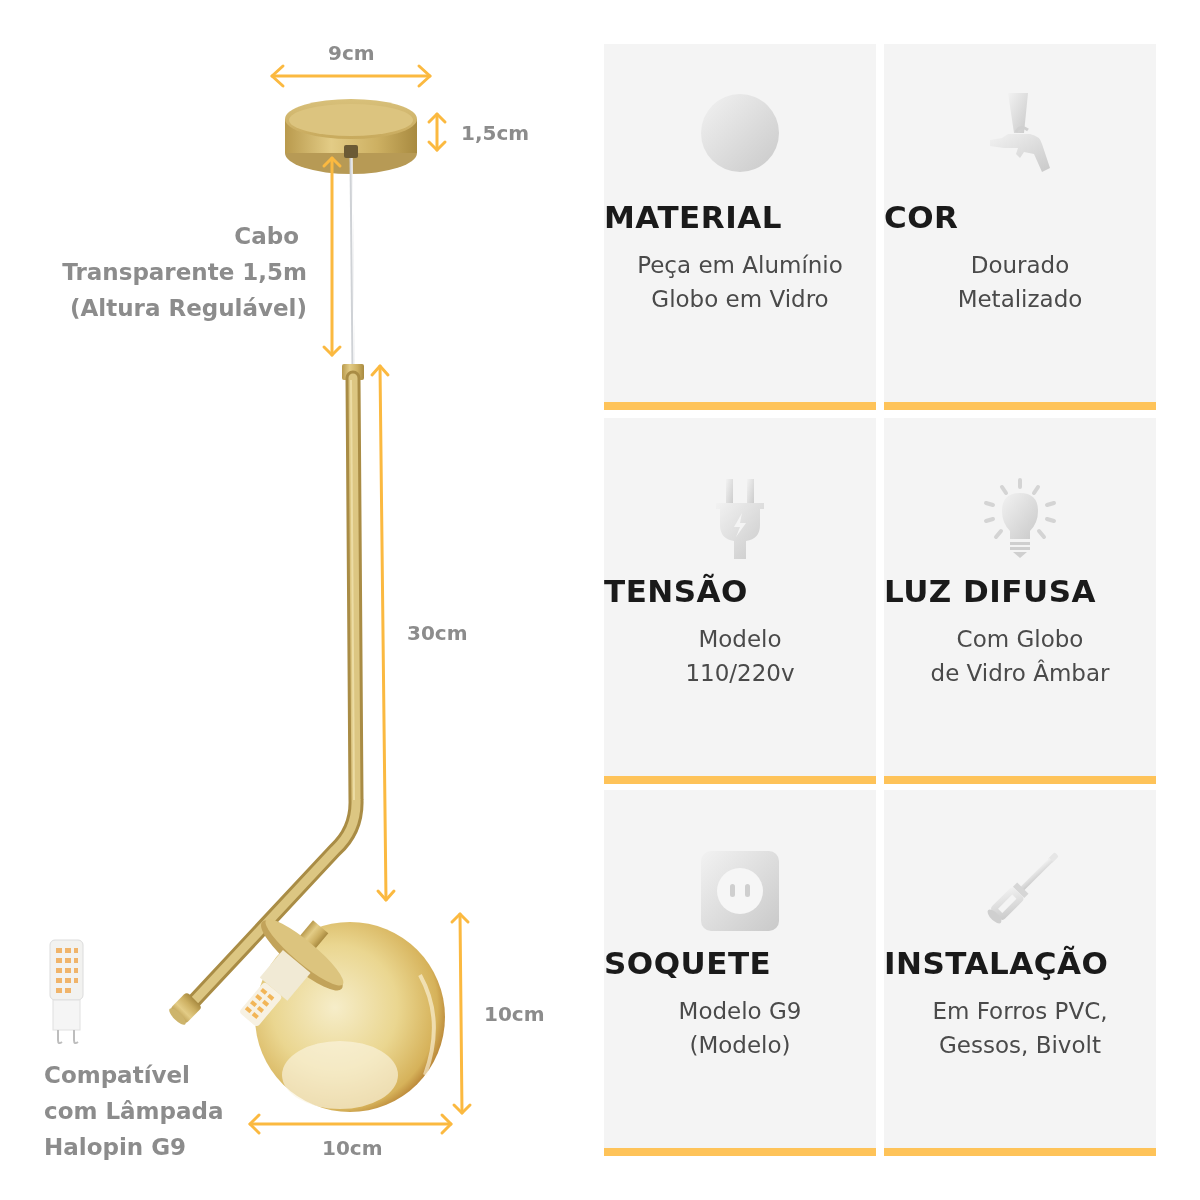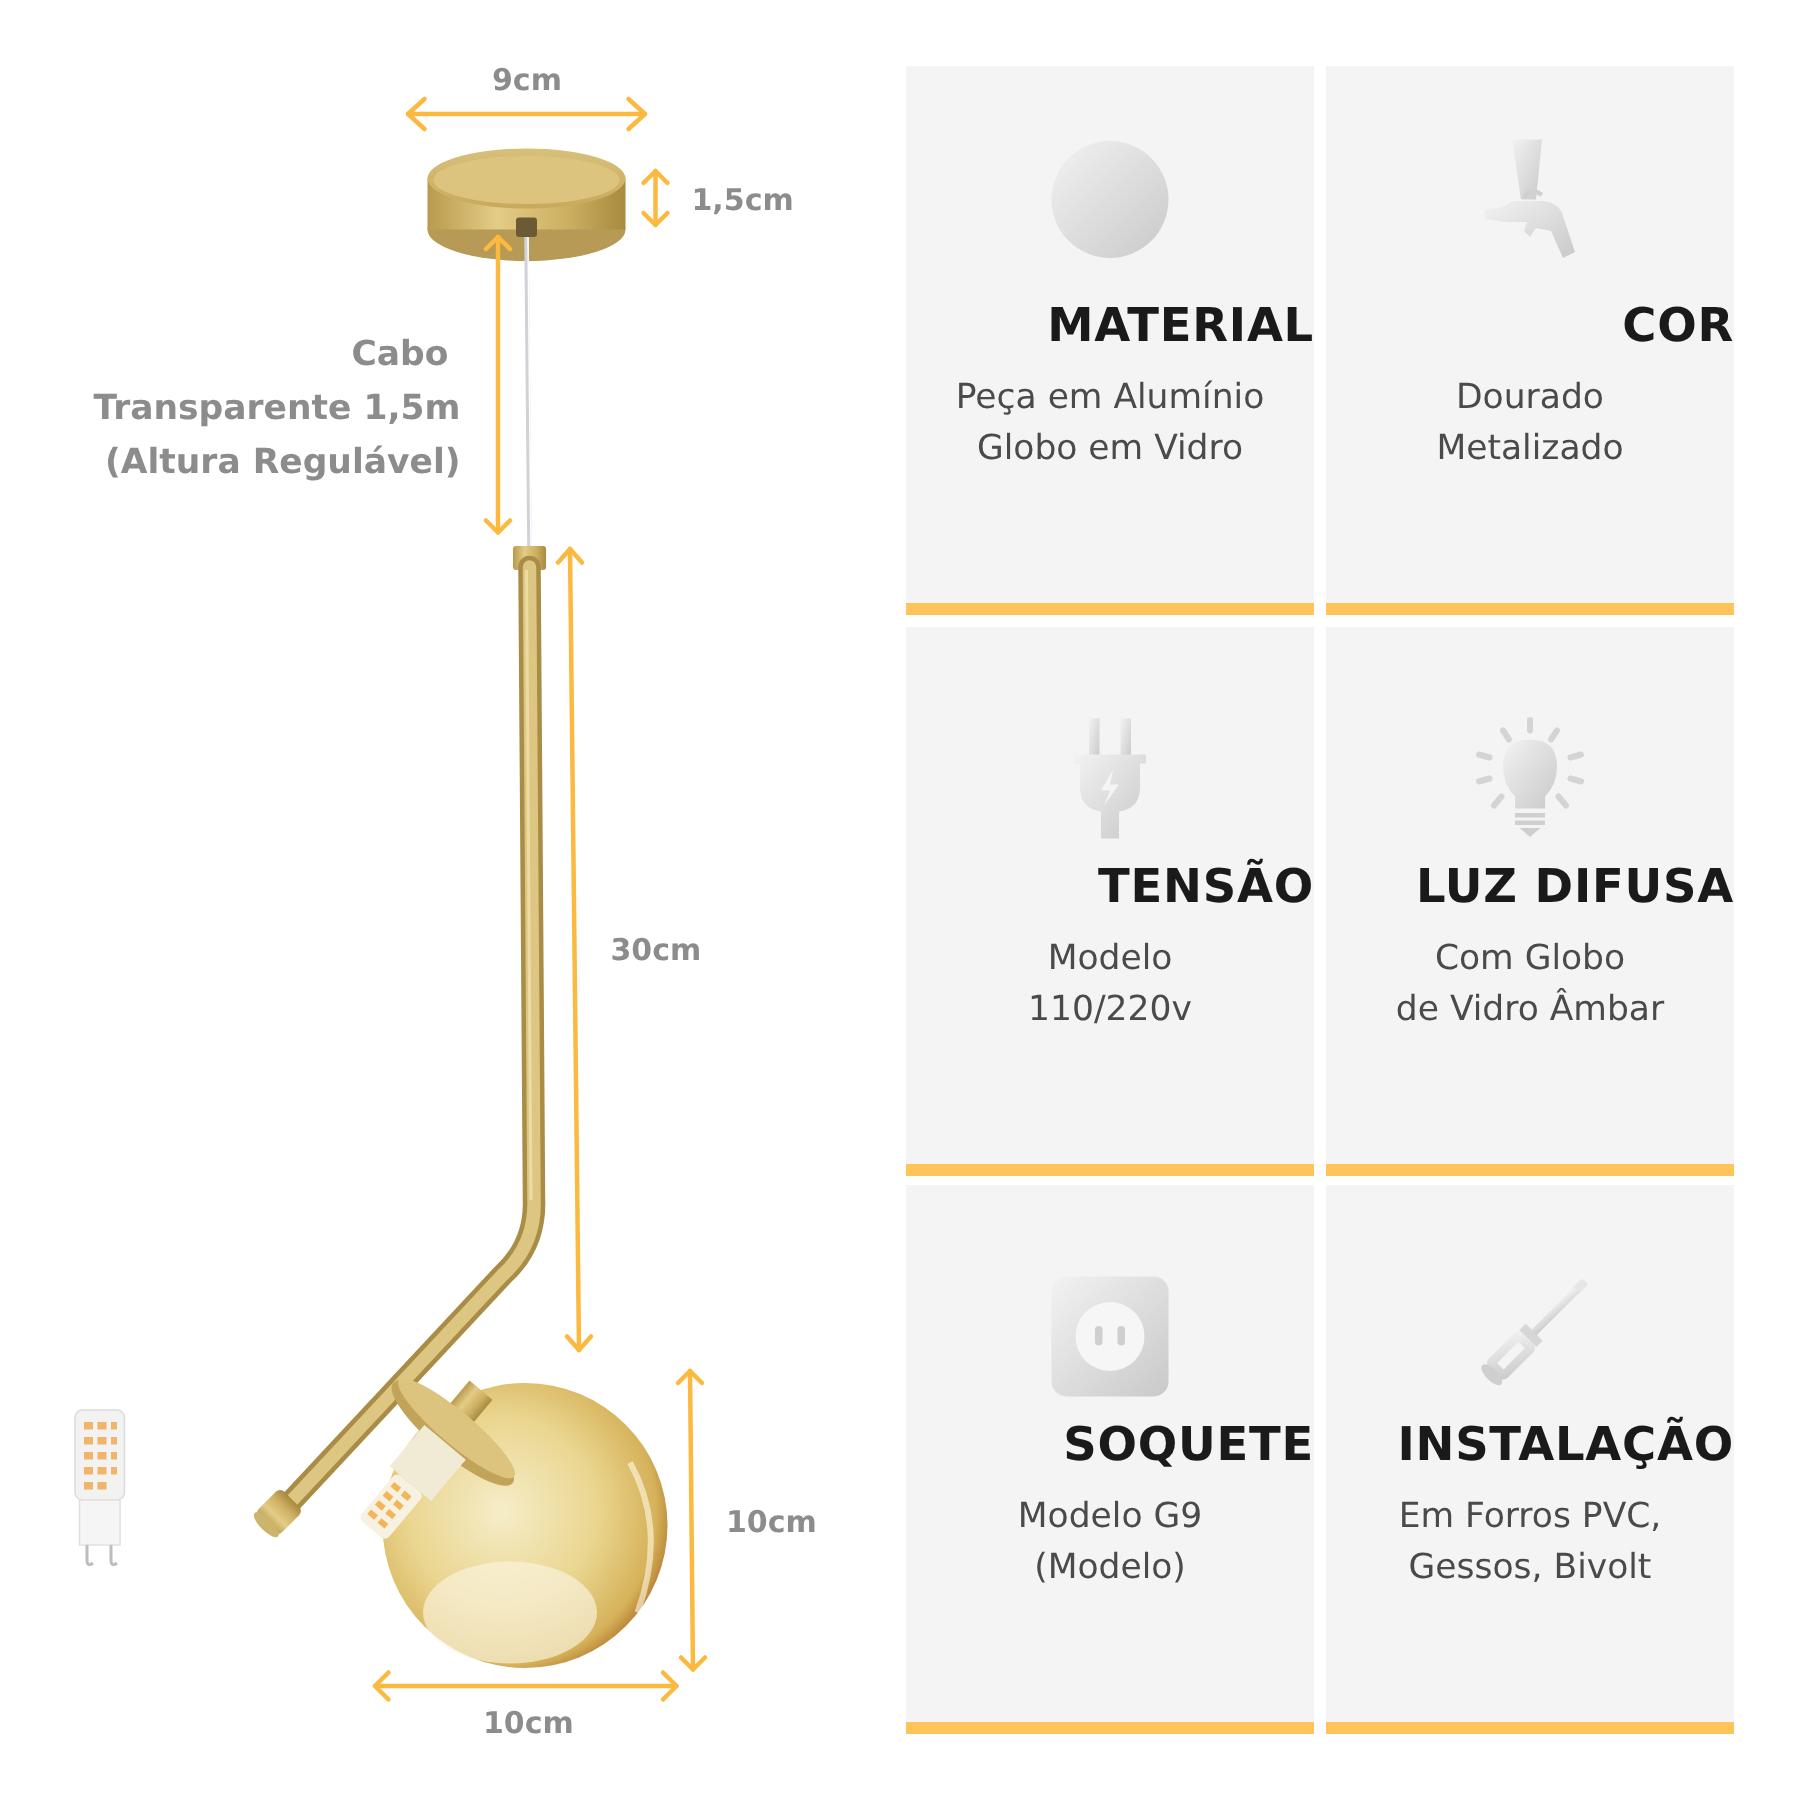--- a/index.html
+++ b/index.html
@@ -43,21 +43,21 @@
   }
   .card .icon-wrap {
     position: absolute;
     left: 0; right: 0; top: 44px;
     height: 90px;
     display: flex; justify-content: center; align-items: center;
   }
   .card .title {
     position: absolute;
     left: 0; right: 0; top: 155px;
-    text-align: right;
+    text-align: left;
     font-family: "DejaVu Sans", sans-serif;
     font-weight: bold;
     font-size: 31px;
     color: #1a1a1a;
     letter-spacing: 0.5px;
   }
   .card .desc {
     position: absolute;
     left: 0; right: 0; top: 204px;
     text-align: center;
@@ -195,20 +195,25 @@
   <div class="dim-label" style="left:407px;top:623px;">30cm</div>
   <div class="dim-label" style="left:484px;top:1004px;">10cm</div>
   <div class="dim-label" style="left:322px;top:1138px;">10cm</div>
 
   <div class="note-label" style="right:283px;top:218px;text-align:right;">
     <div style="padding-right:8px;">Cabo</div>
     <div>Transparente 1,5m</div>
     <div>(Altura Regulável)</div>
   </div>
 
+  <div class="note-label" style="left:44px;top:1057px;">
+    <div>Compatível</div>
+    <div>com Lâmpada</div>
+    <div>Halopin G9</div>
+  </div>
 </div>
 
 <svg width="0" height="0" style="position:absolute">
   <defs>
     <linearGradient id="iconGrad" x1="0" x2="1" y1="0" y2="1">
       <stop offset="0" stop-color="#f2f2f2"></stop>
       <stop offset="1" stop-color="#c9c9c9"></stop>
     </linearGradient>
   </defs>
 </svg>

